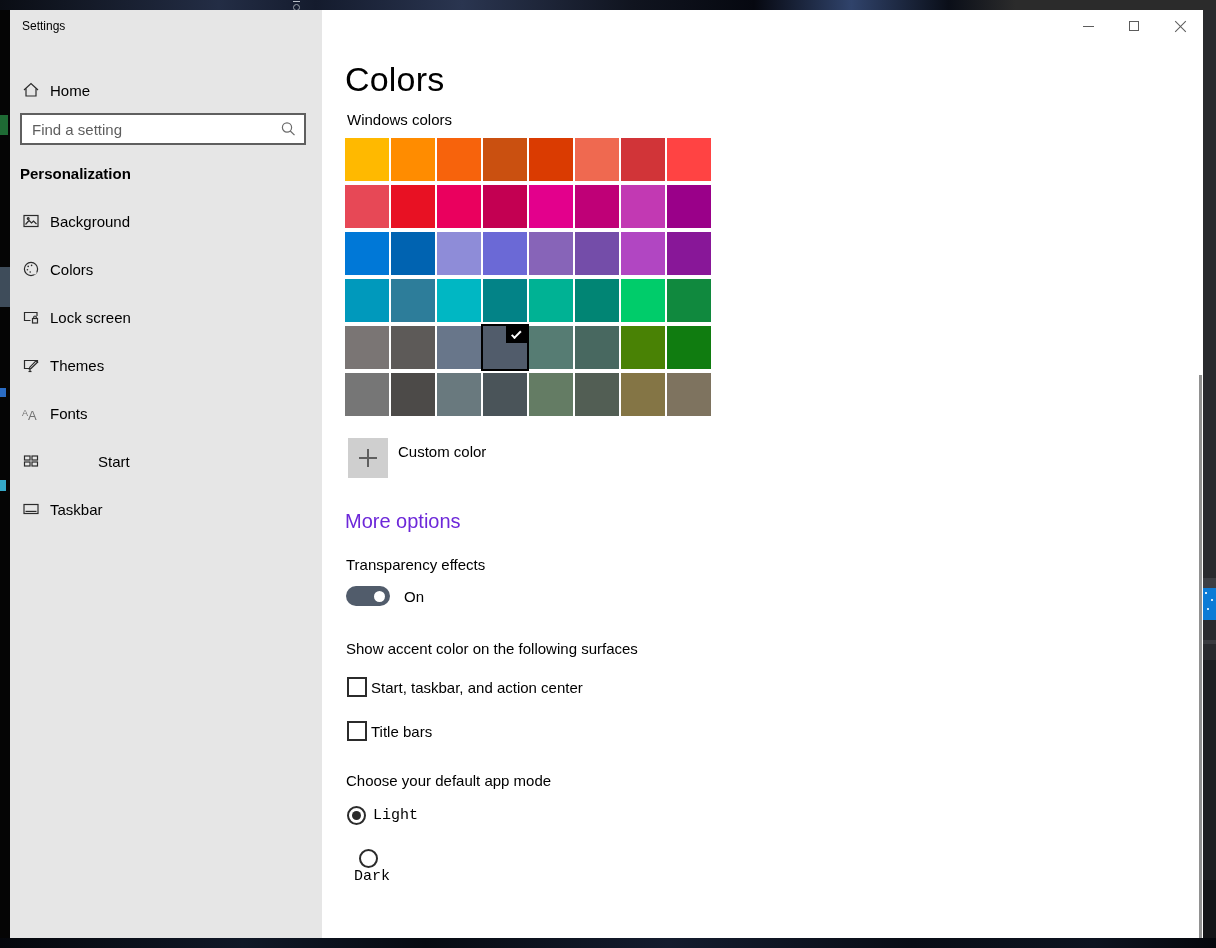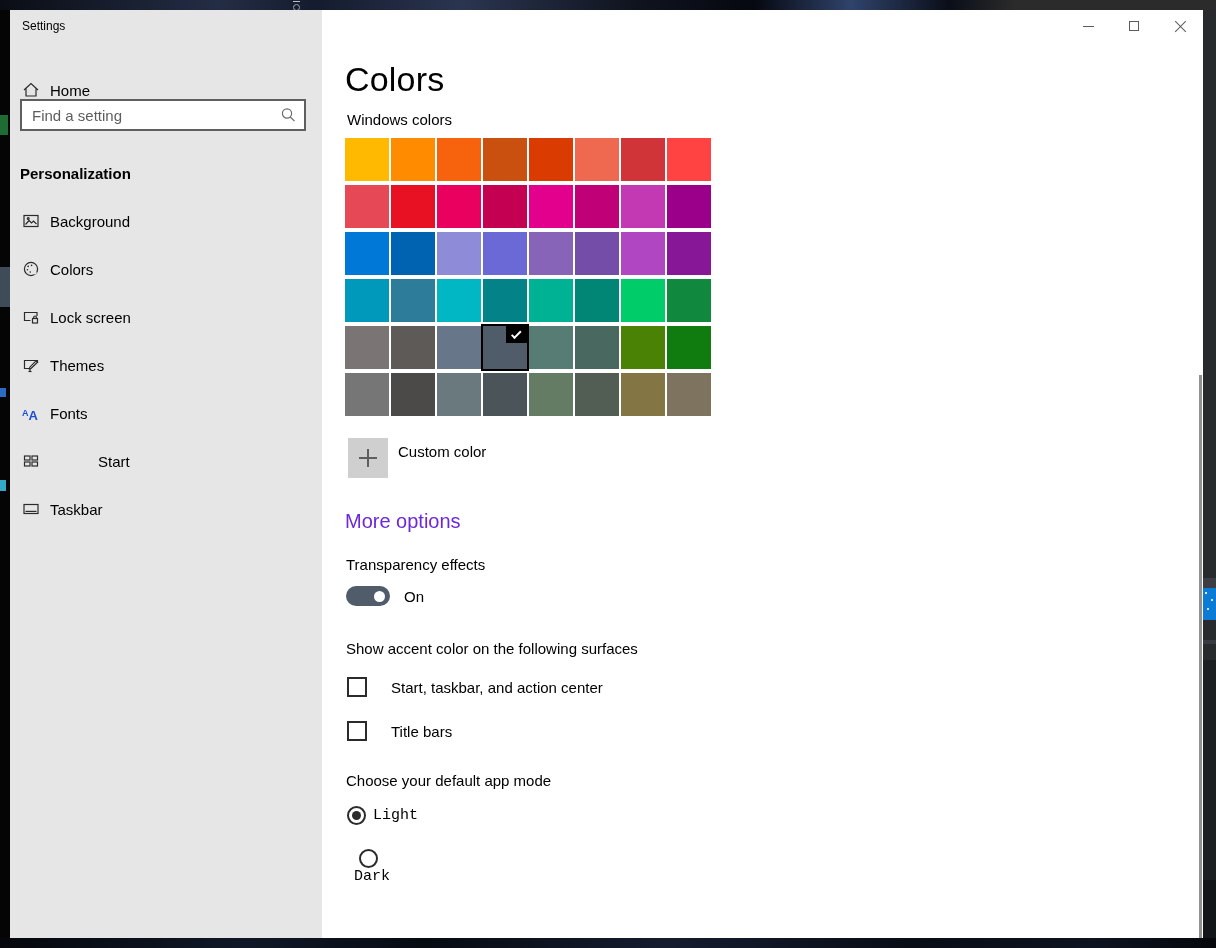--- a/index.html
+++ b/index.html
@@ -34,21 +34,21 @@
   
   .window { position:absolute; left:10px; top:10px; width:1193px; height:928px; background:#fff; }
 
   
   .sidebar { position:absolute; left:0; top:0; width:312px; height:928px; background:#e6e6e6; }
   .app-title { position:absolute; left:12px; top:9px; font-size:12px; color:#000; }
   .home-row { position:absolute; left:0; top:53px; width:312px; height:36px;
     display:flex; align-items:flex-end; padding-left:12px; cursor:default; }
   .nav-icon { width:18px; height:18px; flex:0 0 18px; margin-right:10px; }
   .nav-label { font-size:15px; color:#000; }
-  .searchbox { position:absolute; left:10px; top:89px; width:286px; height:32px;
+  .searchbox { position:absolute; left:10px; top:103px; width:286px; height:32px;
     background:#fff; border:2px solid #5f5f5f; }
   .searchbox input { position:absolute; left:0; top:0; width:100%; height:100%; border:none; outline:none;
     padding:0 30px 0 10px; font-size:15px; font-family:inherit; color:#2e2e2e; background:transparent; }
   .searchbox input::placeholder { color:#5e5e5e; opacity:1; }
   .search-icon { position:absolute; right:7px; top:5px; width:18px; height:18px; }
   .section-header { position:absolute; left:10px; top:155px; font-size:15px; font-weight:bold; color:#000; }
   .nav-item { position:absolute; left:0; width:312px; height:36px;
     display:flex; align-items:center; padding-left:12px; cursor:default; }
 
   
@@ -84,32 +84,32 @@
   .more-options { position:absolute; left:23px; top:500px; font-size:20px; font-weight:400; color:#6d28d9; }
   .transparency-label { position:absolute; left:24px; top:546px; font-size:15px; color:#000; }
   .toggle { position:absolute; left:24px; top:576px; width:44px; height:20px; border-radius:10px; background:#515c6b; cursor:default; }
   .toggle-knob { position:absolute; right:5px; top:4.5px; width:11px; height:11px; border-radius:50%; background:#fff; }
   .toggle-state { position:absolute; left:82px; top:578px; font-size:15px; color:#000; }
 
   .accent-label { position:absolute; left:24px; top:630px; font-size:15px; color:#000; }
   .cb-group { position:absolute; left:25px; top:667px; width:500px; }
   .cb-row { position:absolute; left:0; height:20px; display:flex; align-items:center; cursor:default; }
   .checkbox { width:20px; height:20px; border:2px solid #2b2b2b; background:#fff; flex:0 0 20px; }
-  .cb-label { margin-left:24px; font-size:15px; color:#000; white-space:nowrap; }
+  .cb-label { margin-left:4px; font-size:15px; color:#000; white-space:nowrap; }
 
   .mode-label { position:absolute; left:24px; top:762px; font-size:15px; color:#000; }
   .radio-group { position:absolute; left:25px; top:796px; width:300px; }
   .radio-row { position:absolute; left:0; height:19px; display:flex; align-items:center; cursor:default; }
   .radio { width:19px; height:19px; border:2px solid #2b2b2b; border-radius:50%; background:#fff;
     flex:0 0 19px; display:flex; align-items:center; justify-content:center; }
   .radio.selected::after { content:''; width:9px; height:9px; border-radius:50%; background:#2b2b2b; }
   .radio-label { margin-left:7px; font-size:15px; color:#000; white-space:nowrap;font-family:Liberation Mono, monospace; }
 
   .scrollbar-thumb { position:absolute; left:1189px; top:365px; width:3px; height:563px; background:#919191; }
-  .fonts-glyph { font-size:13px; color:#1d4ed8; line-height:18px; letter-spacing:0;font-weight:bold; }
+  .fonts-glyph { font-size:13px; color:#737373; line-height:18px; letter-spacing:0; }
   .fonts-glyph sup { font-size:9px; vertical-align:4px; }
 </style>
 </head>
 <body>
 
 <div class="screen">
 
   <div class="top-strip">
     <div class="ghost-glyph"></div>
   </div>

